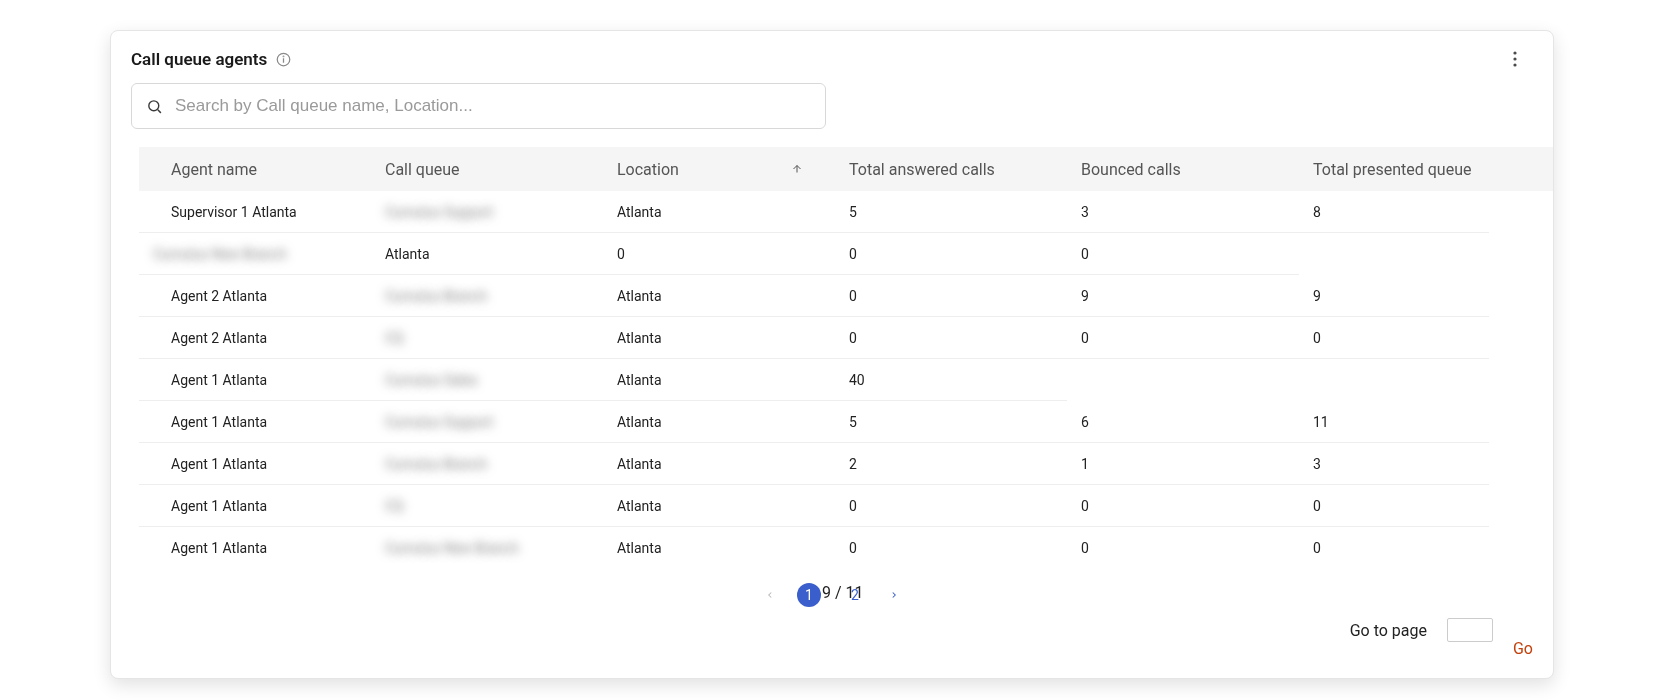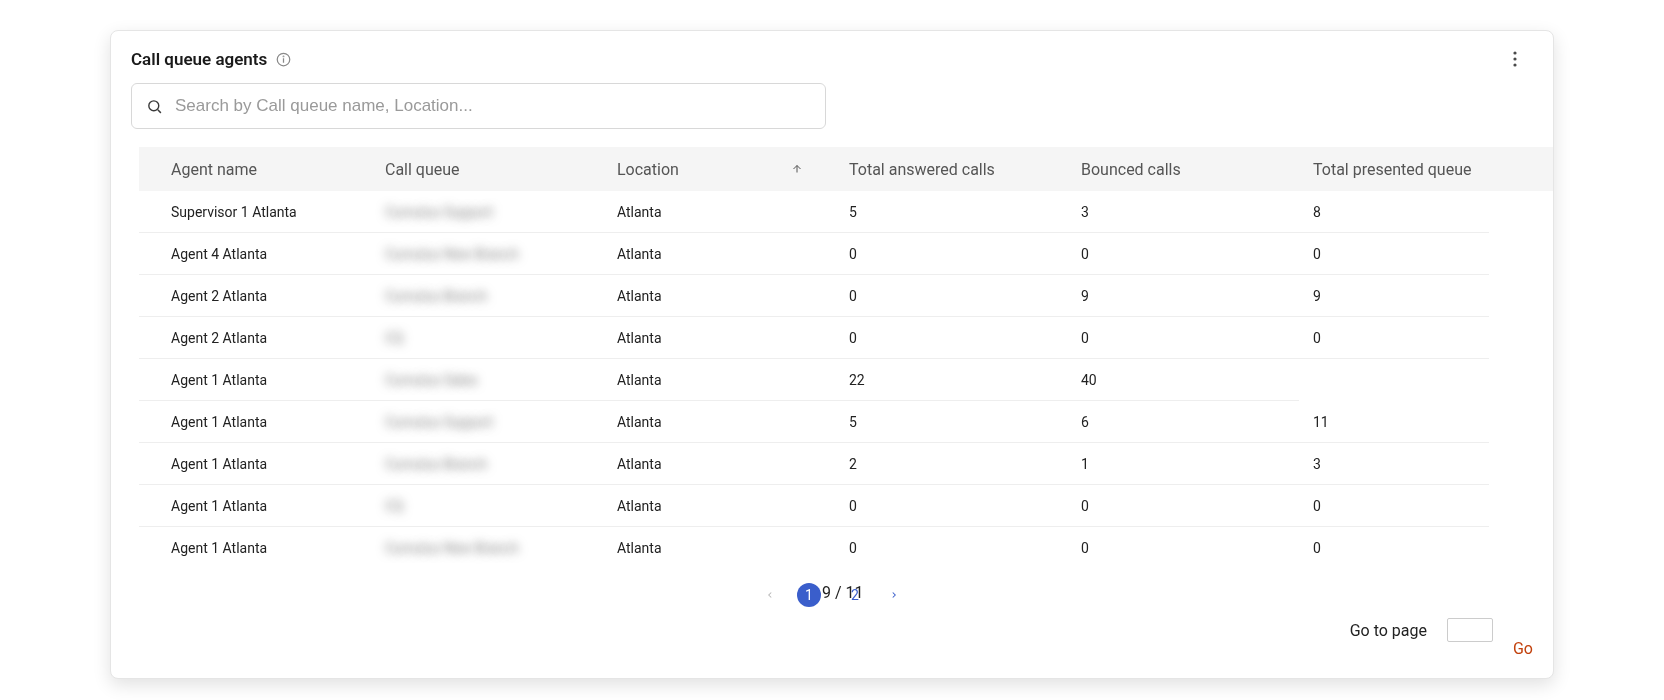--- a/index.html
+++ b/index.html
@@ -173,21 +173,20 @@
     <div class="tbody" id="tbody">
         <div class="trow">
           <div class="td first">Supervisor 1 Atlanta</div>
           <div class="td blurred">Cumulus Support</div>
           <div class="td ">Atlanta</div>
           <div class="td ">5</div>
           <div class="td ">3</div>
           <div class="td ">8</div>
         </div>
         <div class="trow">
-          <div class="td first">Agent 4 Atlanta</div>
           <div class="td blurred">Cumulus New Branch</div>
           <div class="td ">Atlanta</div>
           <div class="td ">0</div>
           <div class="td ">0</div>
           <div class="td ">0</div>
         </div>
         <div class="trow">
           <div class="td first">Agent 2 Atlanta</div>
           <div class="td blurred">Cumulus Branch</div>
           <div class="td ">Atlanta</div>
@@ -200,21 +199,20 @@
           <div class="td blurred">CQ</div>
           <div class="td ">Atlanta</div>
           <div class="td ">0</div>
           <div class="td ">0</div>
           <div class="td ">0</div>
         </div>
         <div class="trow">
           <div class="td first">Agent 1 Atlanta</div>
           <div class="td blurred">Cumulus Sales</div>
           <div class="td ">Atlanta</div>
-          <div class="td ">22</div>
           <div class="td ">40</div>
         </div>
         <div class="trow">
           <div class="td first">Agent 1 Atlanta</div>
           <div class="td blurred">Cumulus Support</div>
           <div class="td ">Atlanta</div>
           <div class="td ">5</div>
           <div class="td ">6</div>
           <div class="td ">11</div>
         </div>

